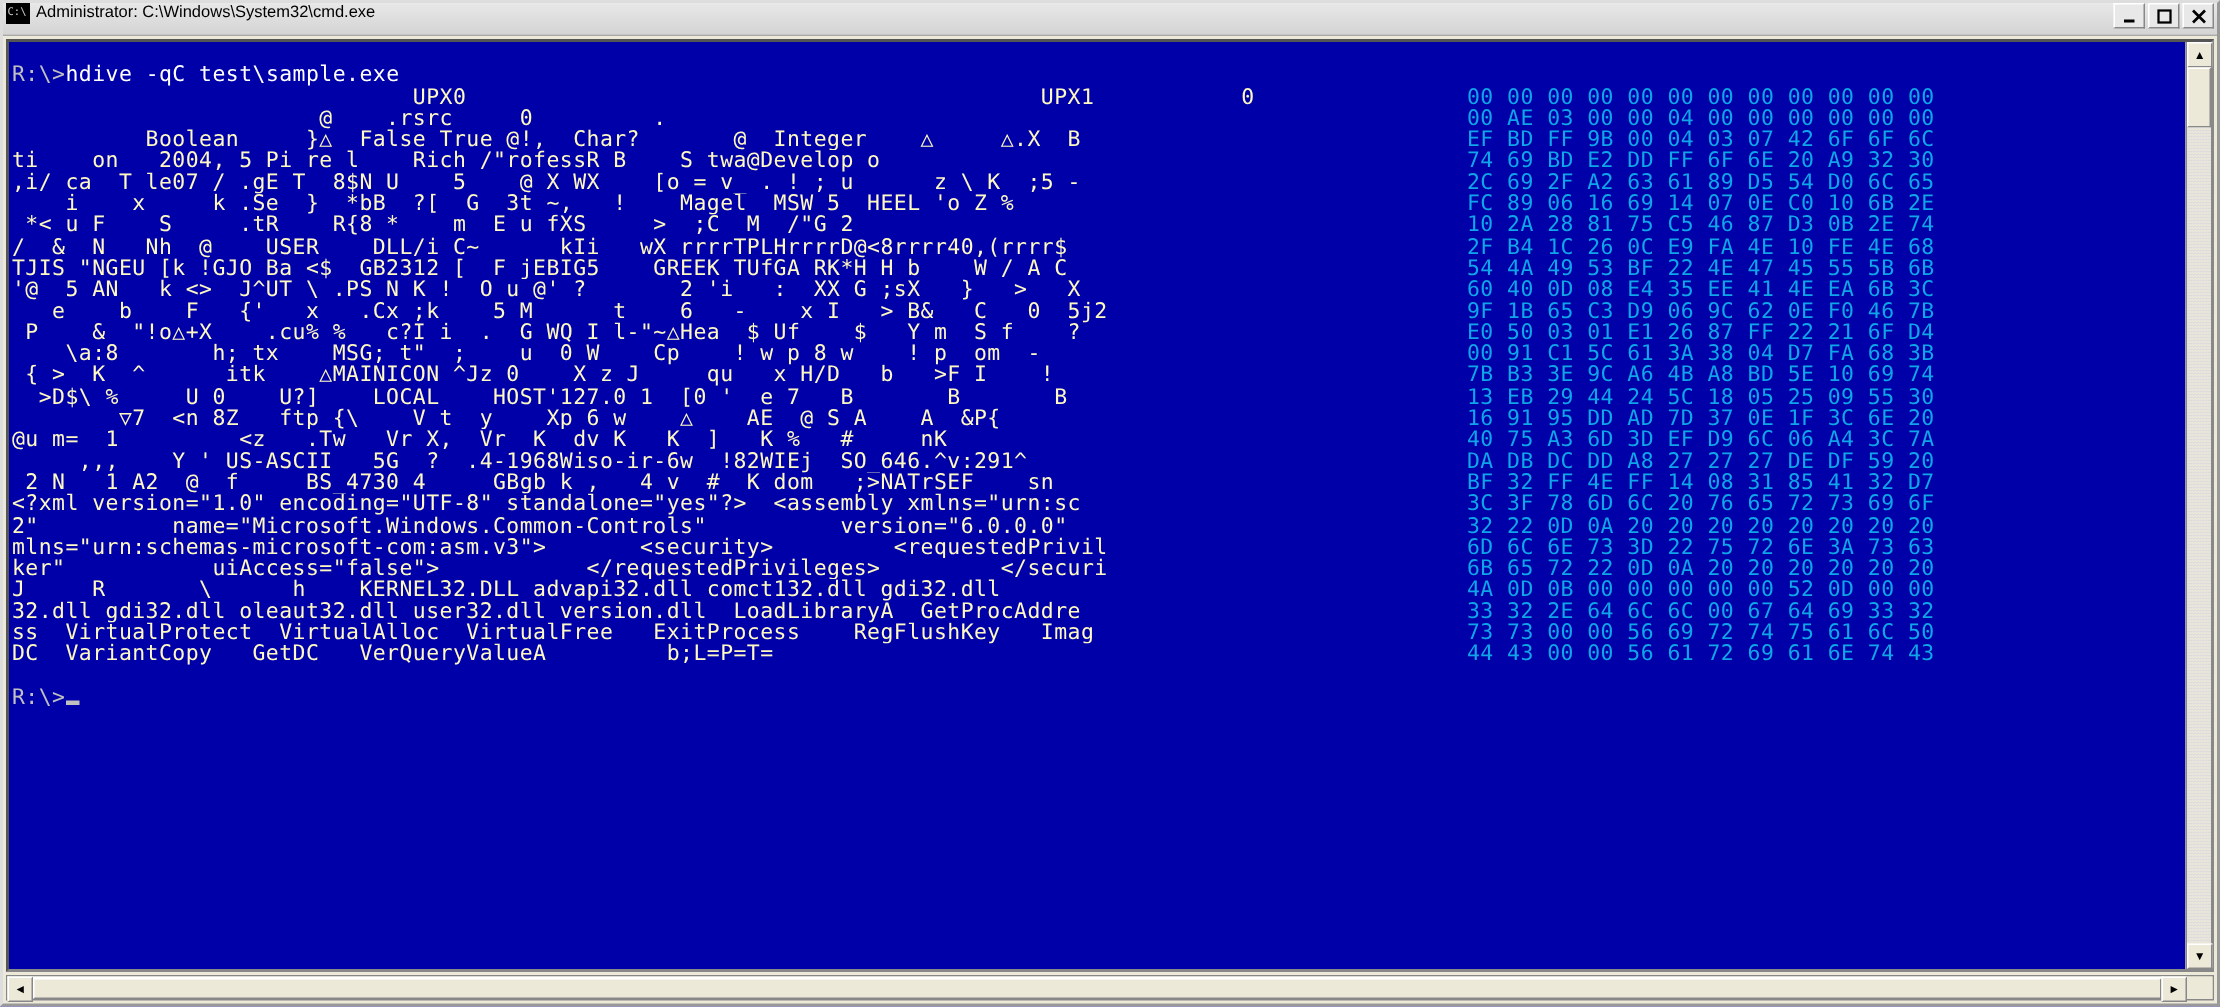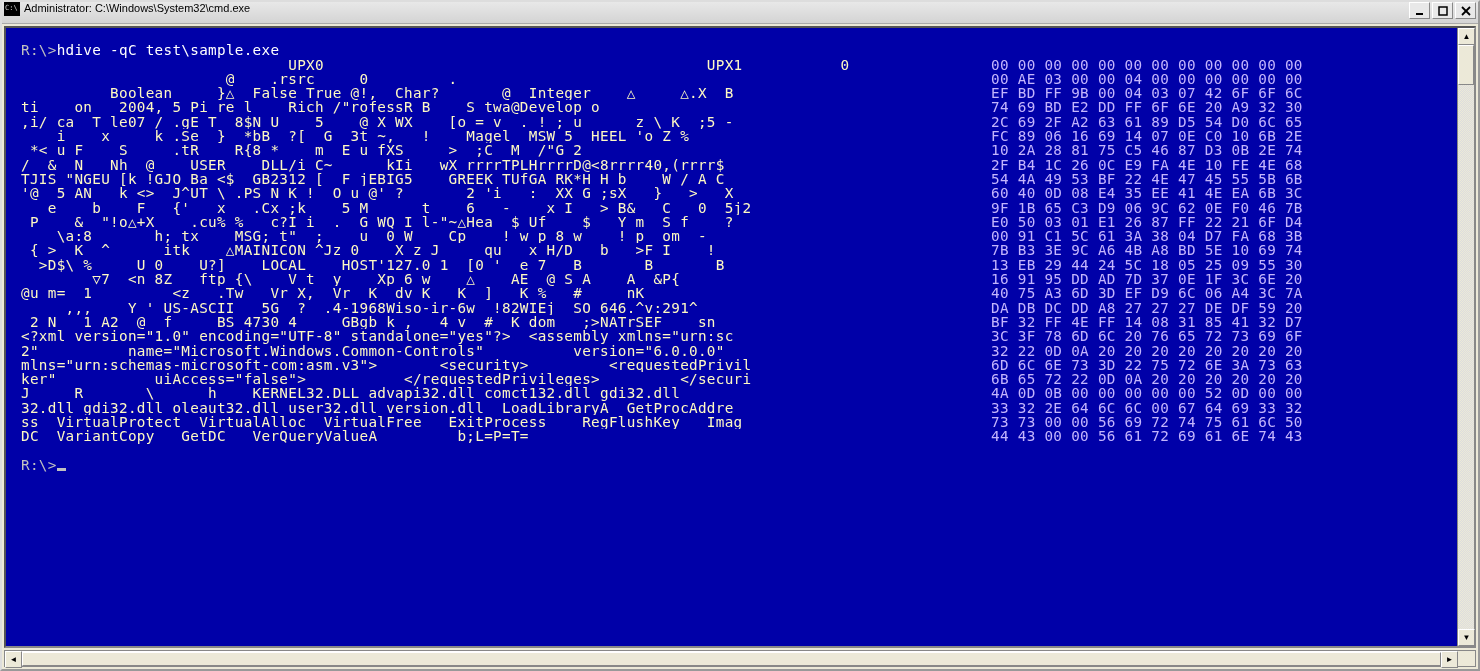--- a/index.html
+++ b/index.html
@@ -86,21 +86,21 @@
   .console {
     background: #0000a8;
     color: #c0c0c0;
     font-family: "Terminal", "Lucida Console", monospace;
     font-size: 14.3px;
     line-height: 14.3px;
     letter-spacing: 0.3px;
     white-space: pre;
     overflow: hidden;
     flex: 1;
-    padding: 1px 15px;
+    padding: 1px 2px;
   }
   .console .bright { color: #ffffff; }
   .console .cursor {
     background: #c0c0c0;
     color: #0000a8;
     display: inline-block;
     width: 9px;
     height: 3px;
     vertical-align: baseline;
     margin-bottom: -1px;
@@ -112,21 +112,21 @@
   }
   .left-col {
     display: inline-block;
     width: 970px;
     overflow: hidden;
     vertical-align: top;
     color: #fef9c3;
   }
   .right-col {
     display: inline-block;
-    color: #c4b5fd;
+    color: #0ea5e9;
     vertical-align: top;
   }
   .vscroll {
     width: 17px;
     background: #ece9d8;
     display: flex;
     flex-direction: column;
     border-left: 1px solid #888;
   }
   .vscroll .arrow, .hscroll .arrow {

